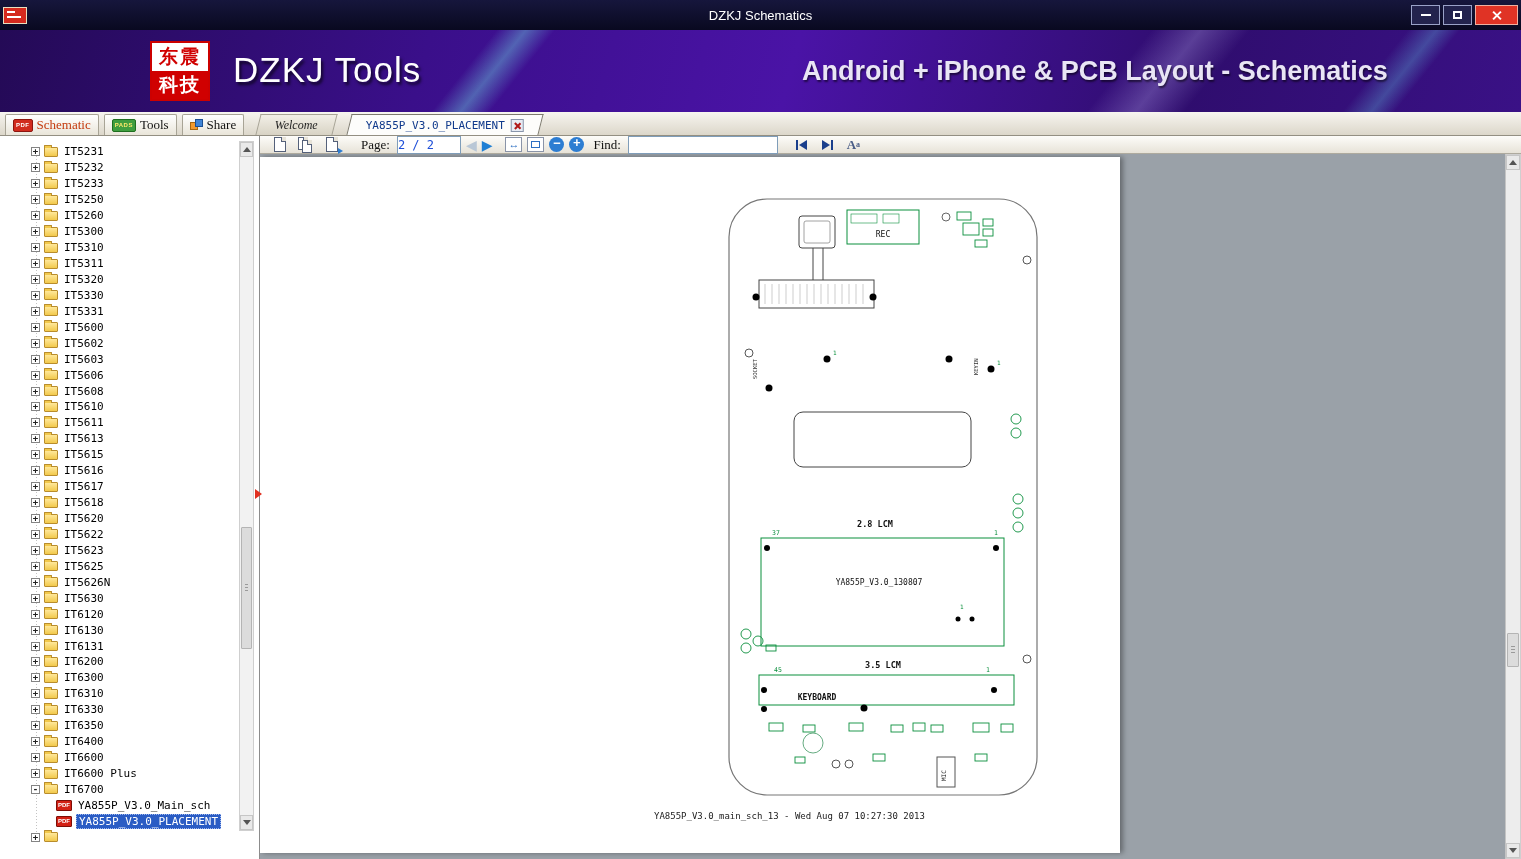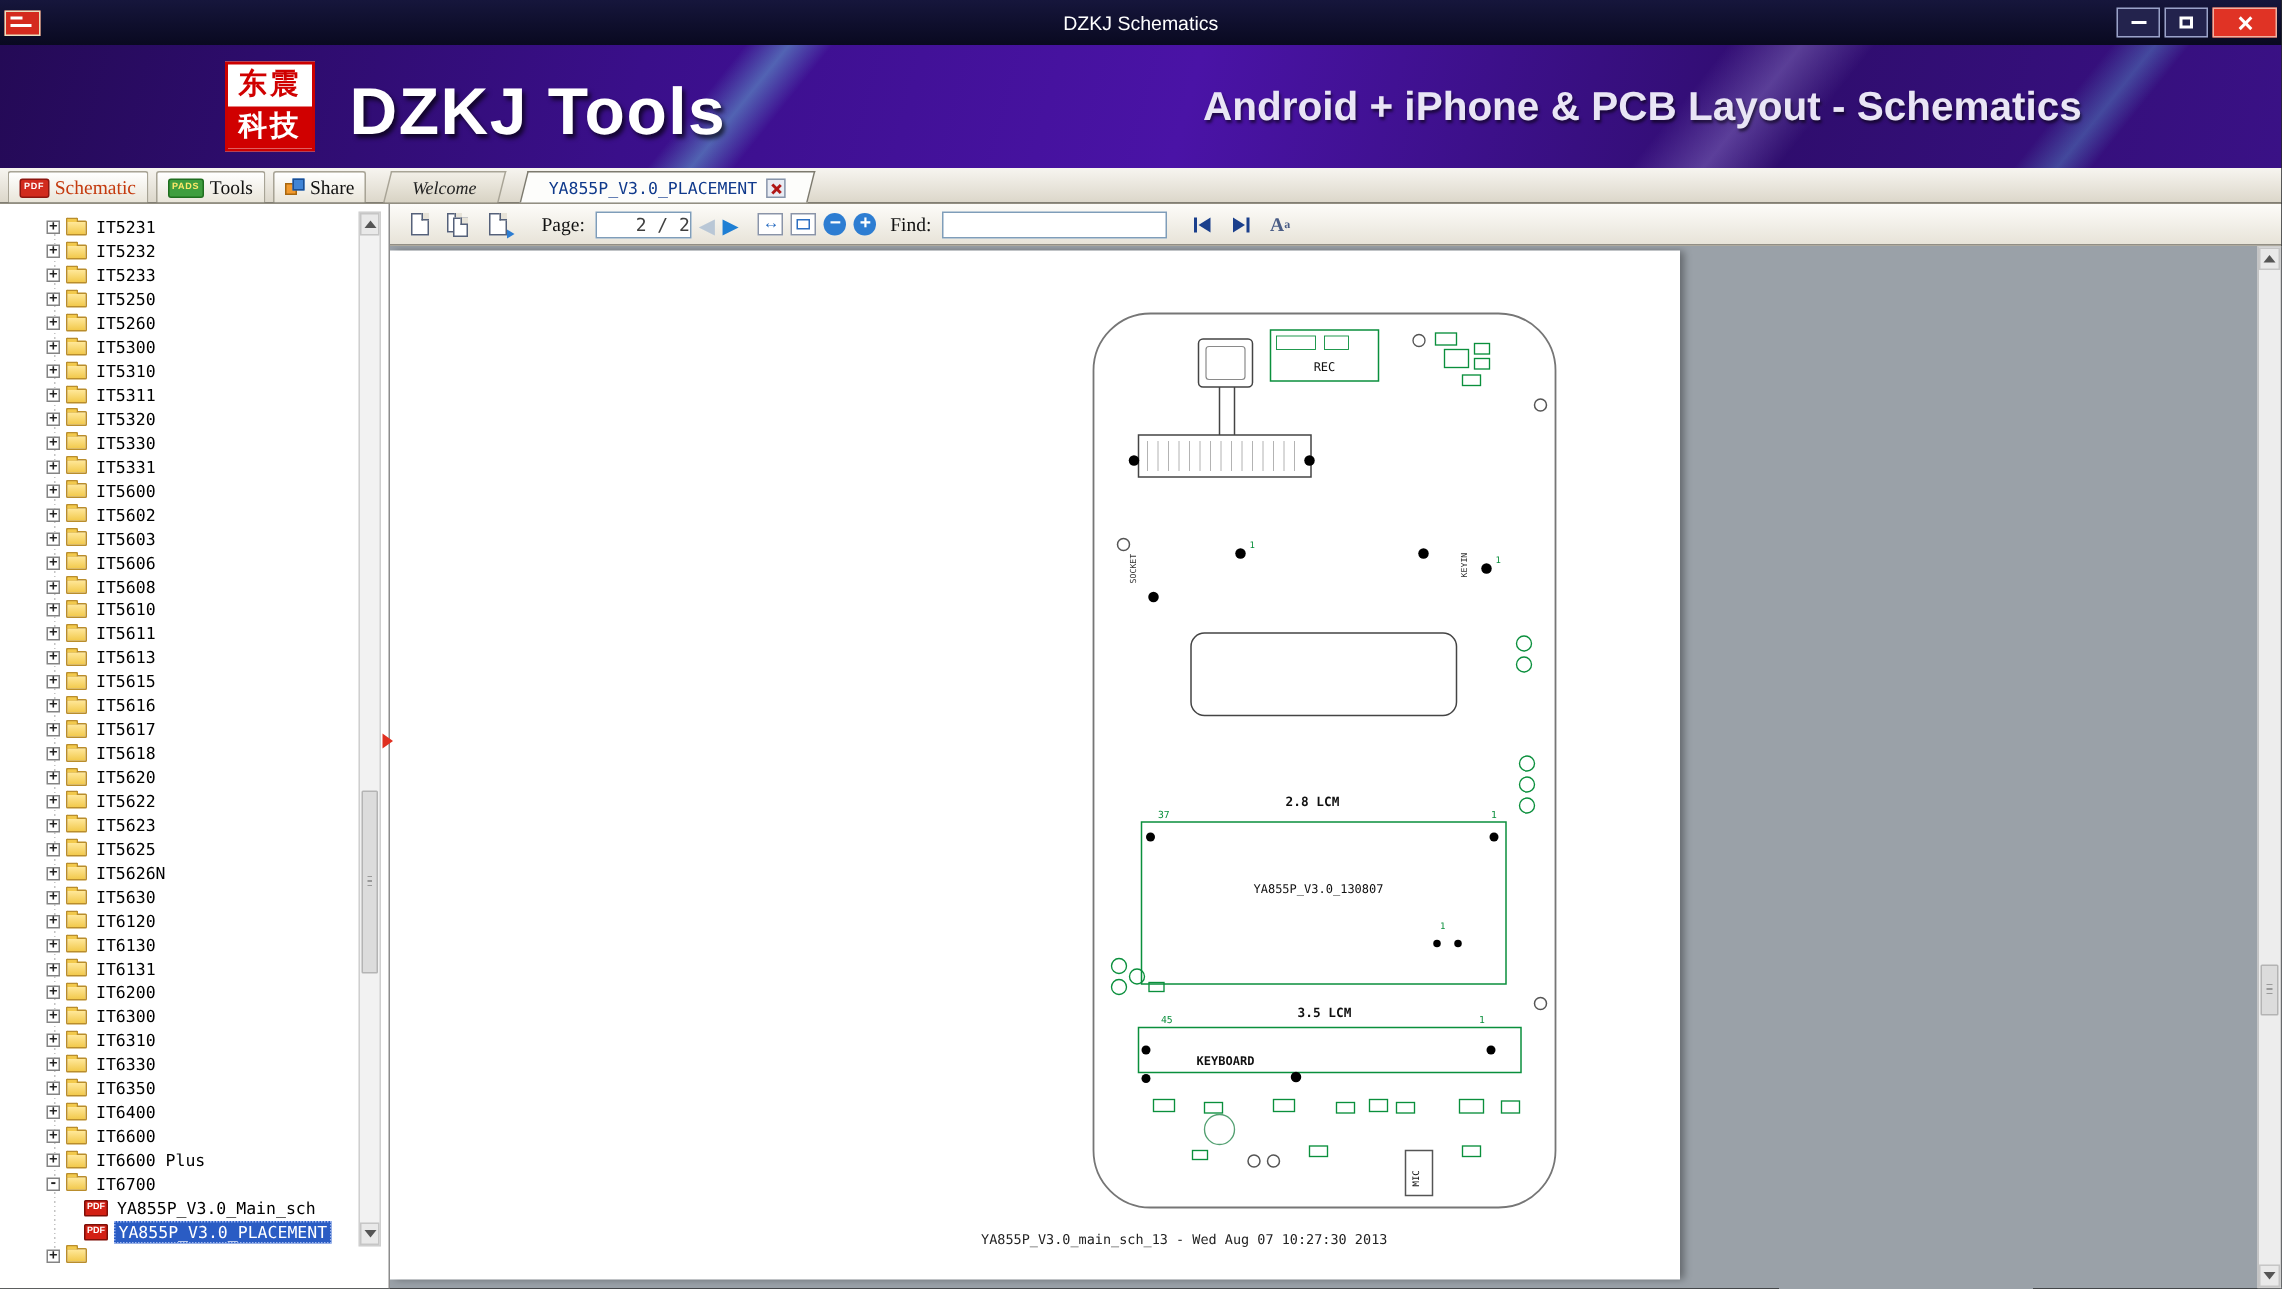--- a/index.html
+++ b/index.html
@@ -25,21 +25,21 @@
 
 
 .banner{height:82px;flex:0 0 auto;background:linear-gradient(105deg,#240a56 0%,#3a0f8a 28%,#4a13a6 52%,#2f0d6e 78%,#3a1186 100%);position:relative;overflow:hidden}
 .streak{position:absolute;top:-30px;height:150px;transform:skewX(-32deg);pointer-events:none}
 .streak.s1{left:430px;width:120px;background:linear-gradient(100deg,rgba(80,255,240,0) 30%,rgba(120,255,245,.35) 50%,rgba(80,255,240,0) 70%)}
 .streak.s2{left:1080px;width:170px;background:linear-gradient(100deg,rgba(140,120,255,0) 25%,rgba(200,190,255,.28) 50%,rgba(140,120,255,0) 75%)}
 .streak.s3{left:1350px;width:90px;background:linear-gradient(100deg,rgba(80,255,240,0) 30%,rgba(110,245,255,.25) 55%,rgba(80,255,240,0) 75%)}
 .logo-box{position:absolute;left:150px;top:11px;width:60px;height:60px;background:#fff;border:2px solid #c00;display:flex;flex-direction:column;overflow:hidden}
 .logo-top{flex:1;color:#d00000;font-weight:bold;font-size:19px;line-height:28px;text-align:center;letter-spacing:2px}
 .logo-bottom{flex:1;background:#d00000;color:#fff;font-weight:bold;font-size:19px;line-height:28px;text-align:center;letter-spacing:2px}
-.app-name{position:absolute;left:233px;top:20px;font-size:44px;font-weight:bold;color:#fff;letter-spacing:1px;text-shadow:2px 3px 3px rgba(0,0,0,.65)}
+.app-name{position:absolute;left:233px;top:20px;font-size:35px;font-weight:normal;color:#fff;letter-spacing:1px;text-shadow:2px 3px 3px rgba(0,0,0,.65)}
 .banner-subtitle{position:absolute;left:802px;top:26px;font-size:27px;font-weight:bold;color:#e9e5f5;text-shadow:1px 2px 2px rgba(0,0,0,.55);white-space:nowrap}
 
 
 .tabbar{height:24px;flex:0 0 auto;background:linear-gradient(#f7f5f0,#dcd7ca);border-bottom:1px solid #938f82;display:flex;align-items:center;position:relative}
 .ribbon-tab{height:21px;margin-left:5px;margin-top:2px;padding:0 7px;display:flex;align-items:center;gap:4px;background:linear-gradient(#ffffff,#e9e5d9);border:1px solid #a8a496;border-bottom:none;border-radius:2px 2px 0 0;font-family:"Liberation Serif",serif;font-size:13px;color:#111;cursor:default;white-space:nowrap}
 .ribbon-tab .red-label{color:#c43a0e}
 .badge{font:bold 6px/9px "Liberation Sans",sans-serif;color:#fff;padding:1px 2px;border-radius:2px;letter-spacing:.5px}
 .badge.pdf{background:#d12b1e;border:1px solid #8d1610}
 .badge.pads{background:#3f9e3f;border:1px solid #1f6e1f;color:#ffe96a}
 .share-ico{position:relative;width:13px;height:12px}
@@ -77,31 +77,31 @@
 .scroll-btn{position:absolute;left:0;width:100%;height:15px;background:#e9e9e9;border:1px solid #c6c6c6;display:flex;align-items:center;justify-content:center}
 .scroll-btn.up{top:0}
 .scroll-btn.down{bottom:0}
 .tri-up{width:0;height:0;border-left:4px solid transparent;border-right:4px solid transparent;border-bottom:5px solid #555}
 .tri-down{width:0;height:0;border-left:4px solid transparent;border-right:4px solid transparent;border-top:5px solid #555}
 .scroll-thumb{position:absolute;left:1px;right:1px;background:#dcdcdc;border:1px solid #b4b4b4;border-radius:1px}
 .scroll-thumb::after{content:"";position:absolute;left:3px;right:3px;top:50%;margin-top:-4px;height:8px;background:repeating-linear-gradient(to bottom,#9a9a9a 0 1px,transparent 1px 3px)}
 
 
 .rightcol{flex:1;display:flex;flex-direction:column;min-width:0}
-.toolbar{height:28px;flex:0 0 auto;background:linear-gradient(#fdfcf9,#e7e3d8);border-bottom:1px solid #aeaa9e;display:flex;align-items:center;padding-left:9px;gap:5px}
+.toolbar{height:18px;flex:0 0 auto;background:linear-gradient(#fdfcf9,#e7e3d8);border-bottom:1px solid #aeaa9e;display:flex;align-items:center;padding-left:9px;gap:5px}
 .tb-label{font-family:"Liberation Serif",serif;font-size:13px;color:#111;margin:0 2px}
 .sheet{width:12px;height:15px;background:#fff;border:1px solid #55617a;position:relative}
 .sheet::after{content:"";position:absolute;right:-1px;top:-1px;width:4px;height:4px;background:#e7e3d8;border-left:1px solid #55617a;border-bottom:1px solid #55617a}
 .tb-ico{width:21px;height:19px;display:flex;align-items:center;justify-content:center;position:relative;cursor:default}
 .pages2{position:relative;width:16px;height:16px}
 .pages2 .sheet{position:absolute;width:10px;height:13px}
 .pages2 .sheet:first-child{left:0;top:0}
 .pages2 .sheet:last-child{left:4px;top:3px}
 .arrow-mark{position:absolute;right:-1px;bottom:0;width:0;height:0;border-top:3px solid transparent;border-bottom:3px solid transparent;border-left:5px solid #2d7dd2}
-.page-box{width:64px;height:18px;background:#fff;border:1px solid #7f9db9;font:12px/16px "DejaVu Sans Mono",monospace;text-align:right;color:#404040}
+.page-box{width:64px;height:18px;background:#fff;border:1px solid #7f9db9;font:12px/16px "DejaVu Sans Mono",monospace;text-align:left;color:#1d4ed8}
 .nav-arrow{font-size:14px;line-height:1;cursor:default}
 .nav-arrow.prev{color:#b9c7d6}
 .nav-arrow.next{color:#1f7fd4}
 .fit-ico{width:17px;height:15px;background:#fff;border:1px solid #8a94a8;display:flex;align-items:center;justify-content:center;color:#2d6fc2;font-size:11px;line-height:1}
 .fit-ico .inner-box{width:9px;height:7px;border:1px solid #2d6fc2}
 .zoom-circle{width:15px;height:15px;border-radius:50%;background:#2d7dd2;color:#fff;font:bold 12px/13px "DejaVu Sans Mono",monospace;text-align:center}
 .find-input{width:150px;height:18px;background:#fff;border:1px solid #7f9db9;font:12px "DejaVu Sans Mono",monospace;padding:0 3px;color:#000}
 .seek{display:flex;align-items:center;gap:1px}
 .seek .bar{width:2px;height:10px;background:#1a3f8c}
 .seek .t-left{width:0;height:0;border-top:5px solid transparent;border-bottom:5px solid transparent;border-right:8px solid #1a3f8c}

